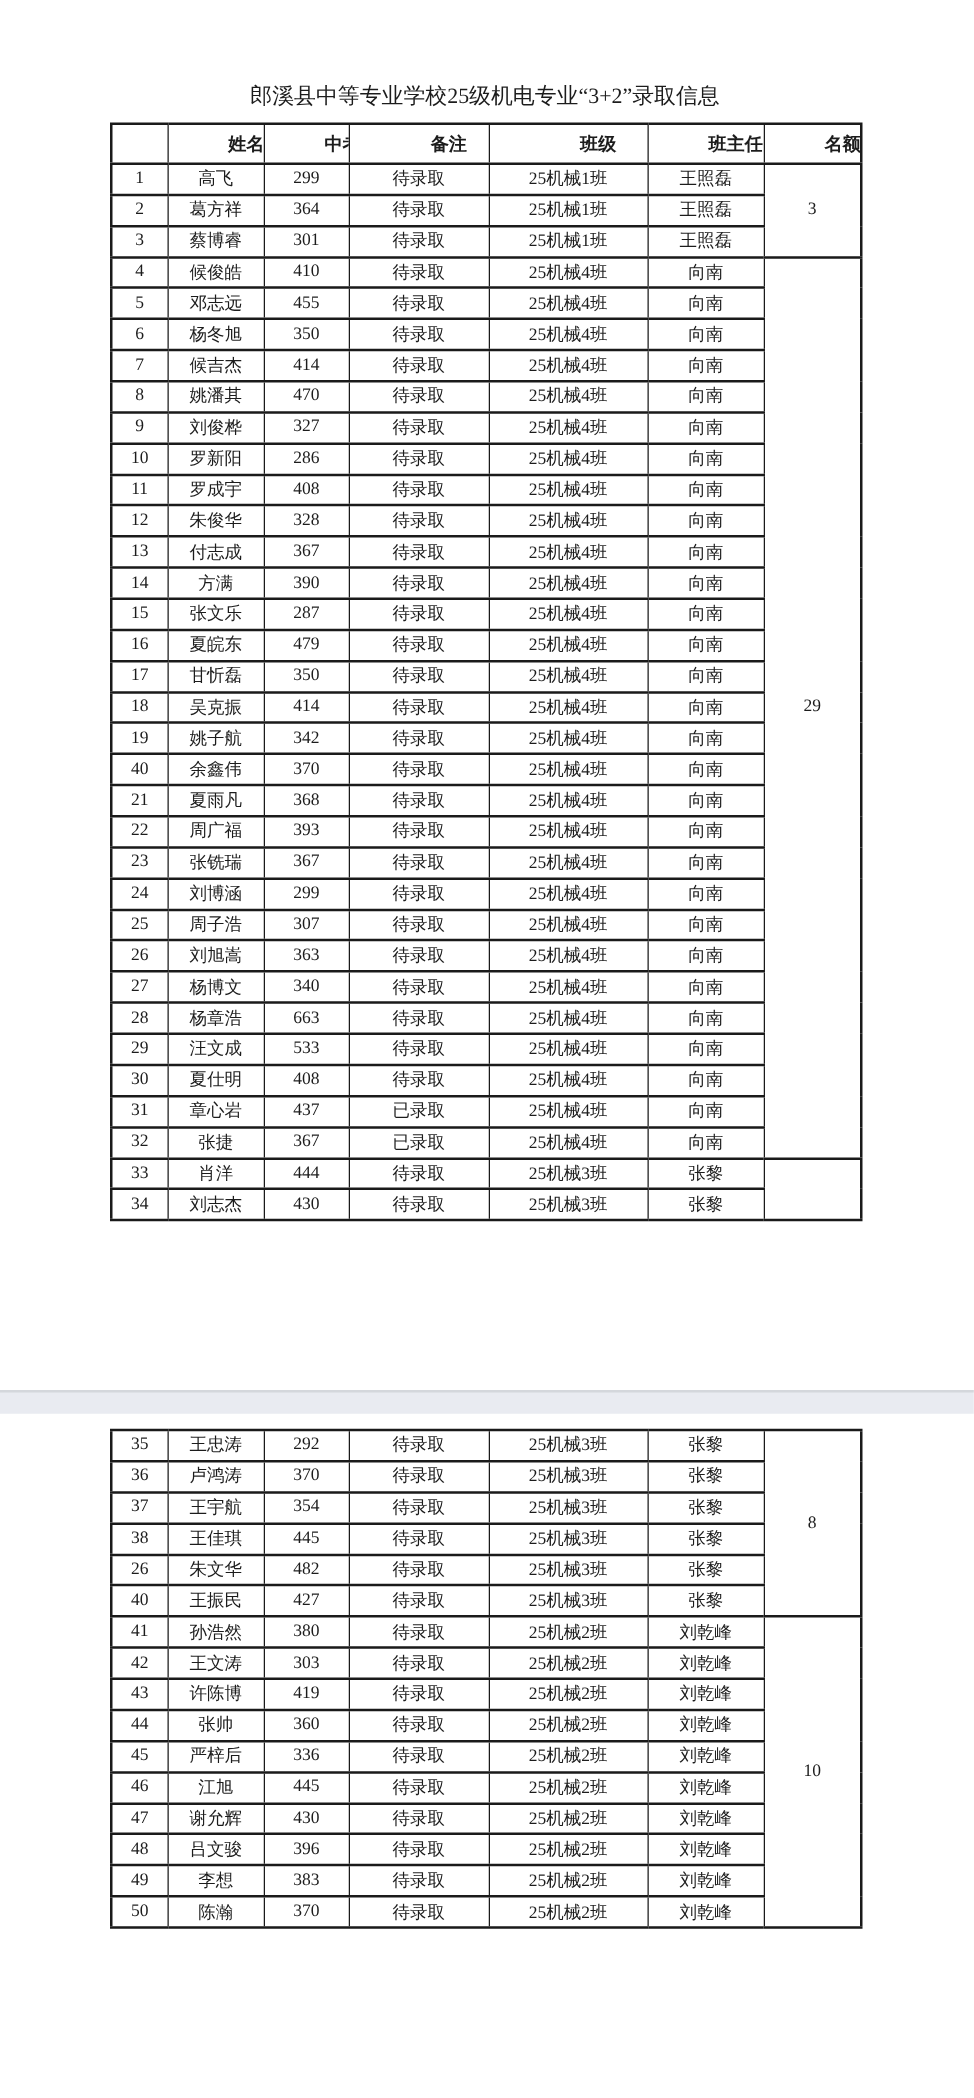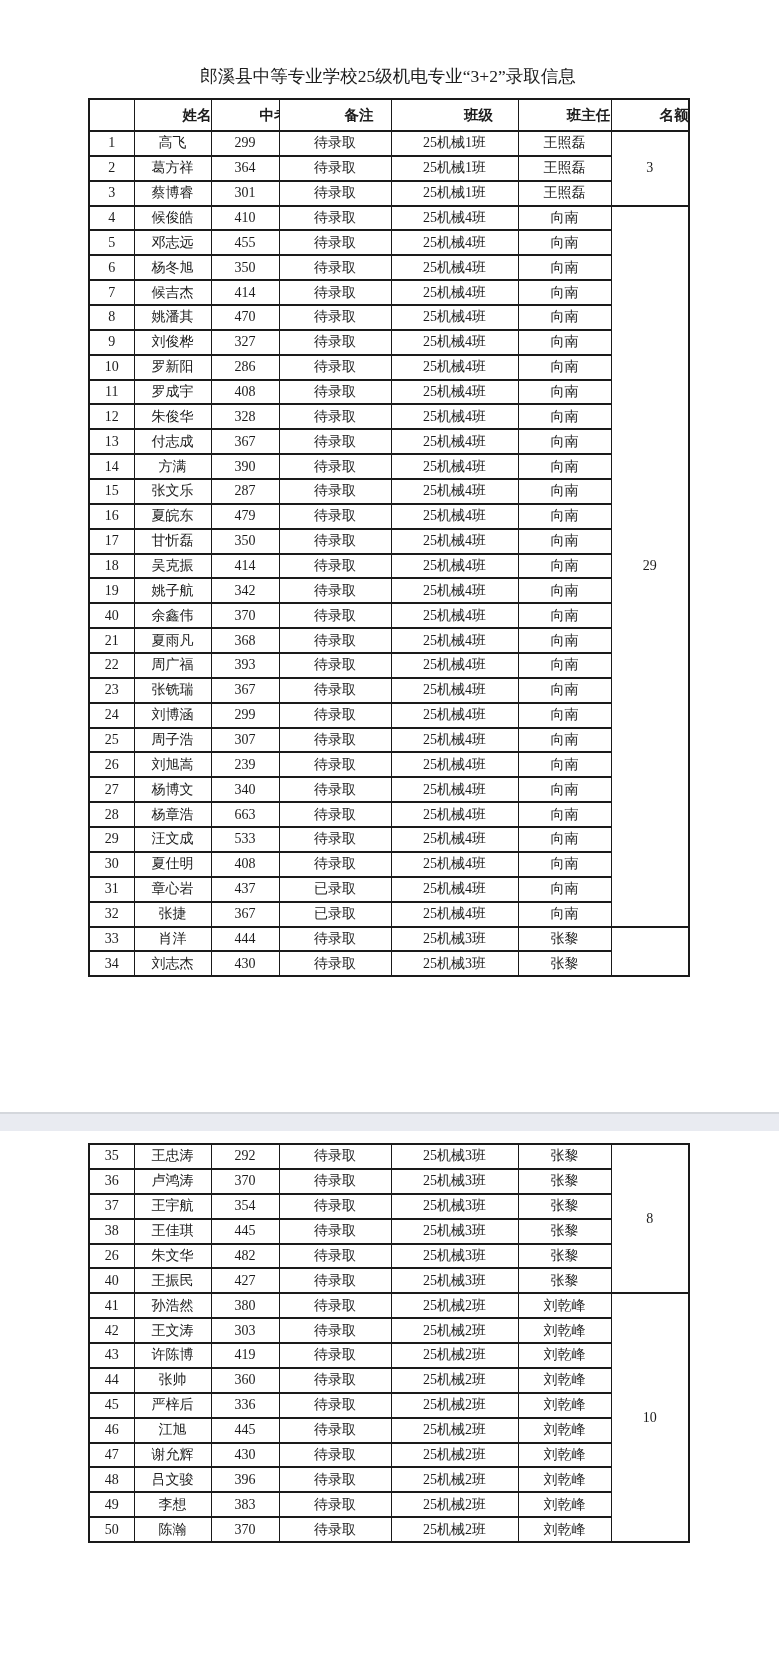--- a/index.html
+++ b/index.html
@@ -288,21 +288,21 @@
         <td>25</td>
         <td>周子浩</td>
         <td>307</td>
         <td>待录取</td>
         <td>25机械4班</td>
         <td>向南</td>
       </tr>
       <tr>
         <td>26</td>
         <td>刘旭嵩</td>
-        <td>239</td>
+        <td>363</td>
         <td>待录取</td>
         <td>25机械4班</td>
         <td>向南</td>
       </tr>
       <tr>
         <td>27</td>
         <td>杨博文</td>
         <td>340</td>
         <td>待录取</td>
         <td>25机械4班</td>

